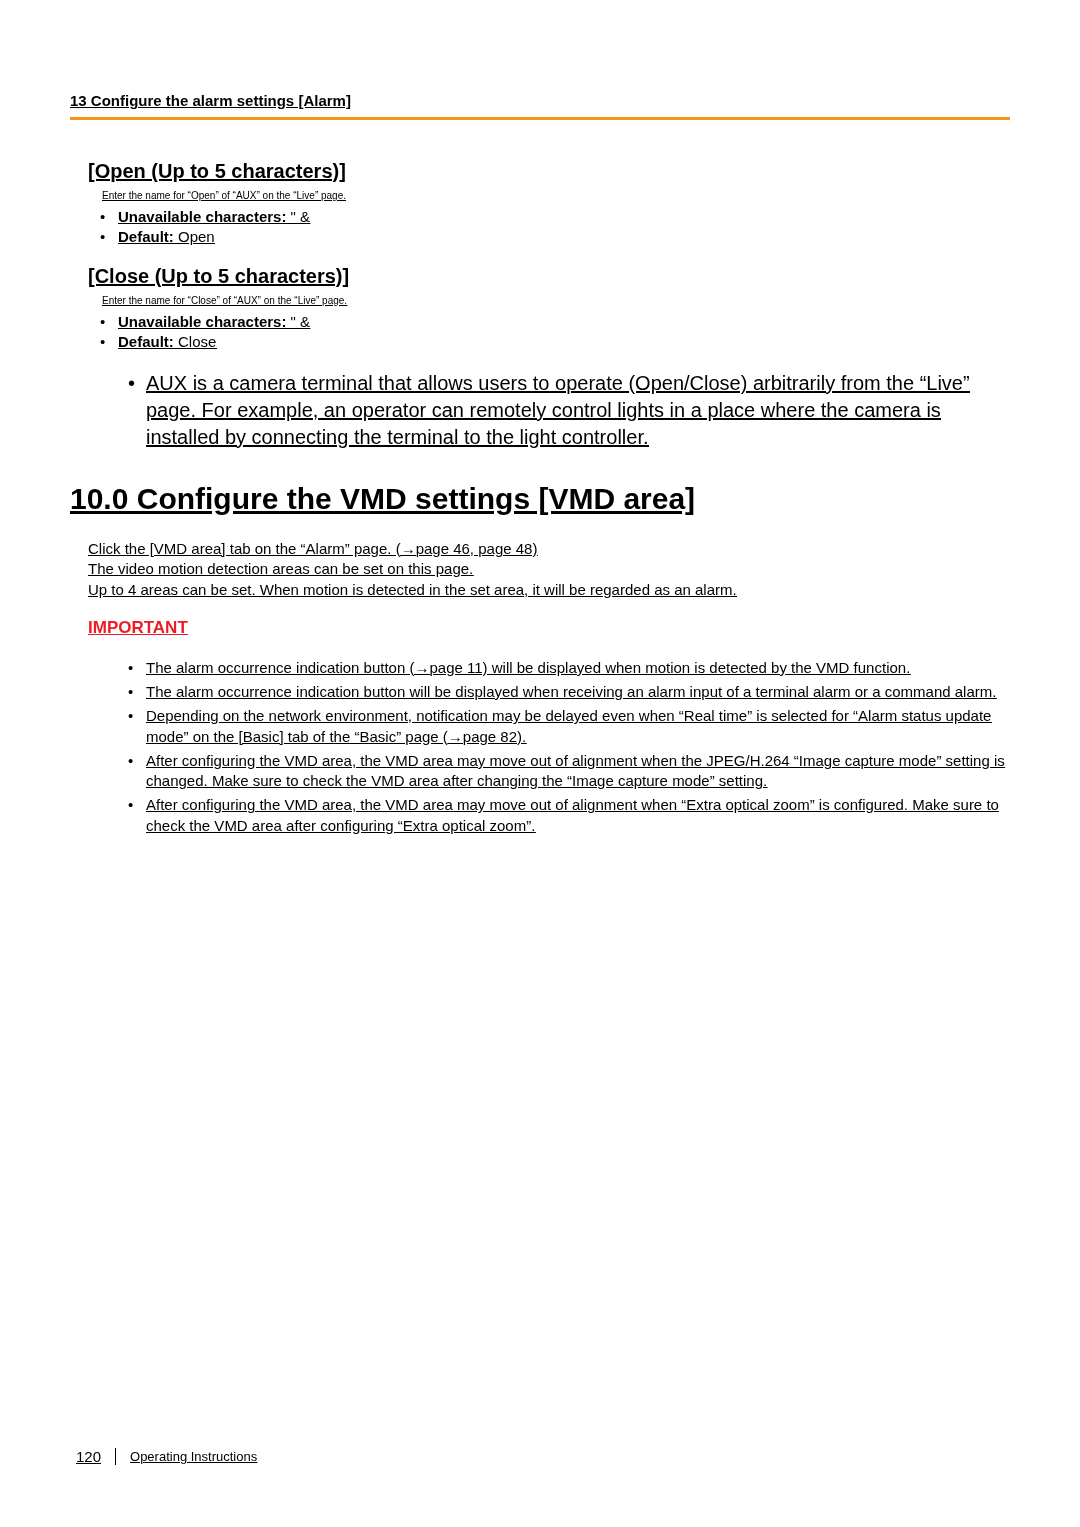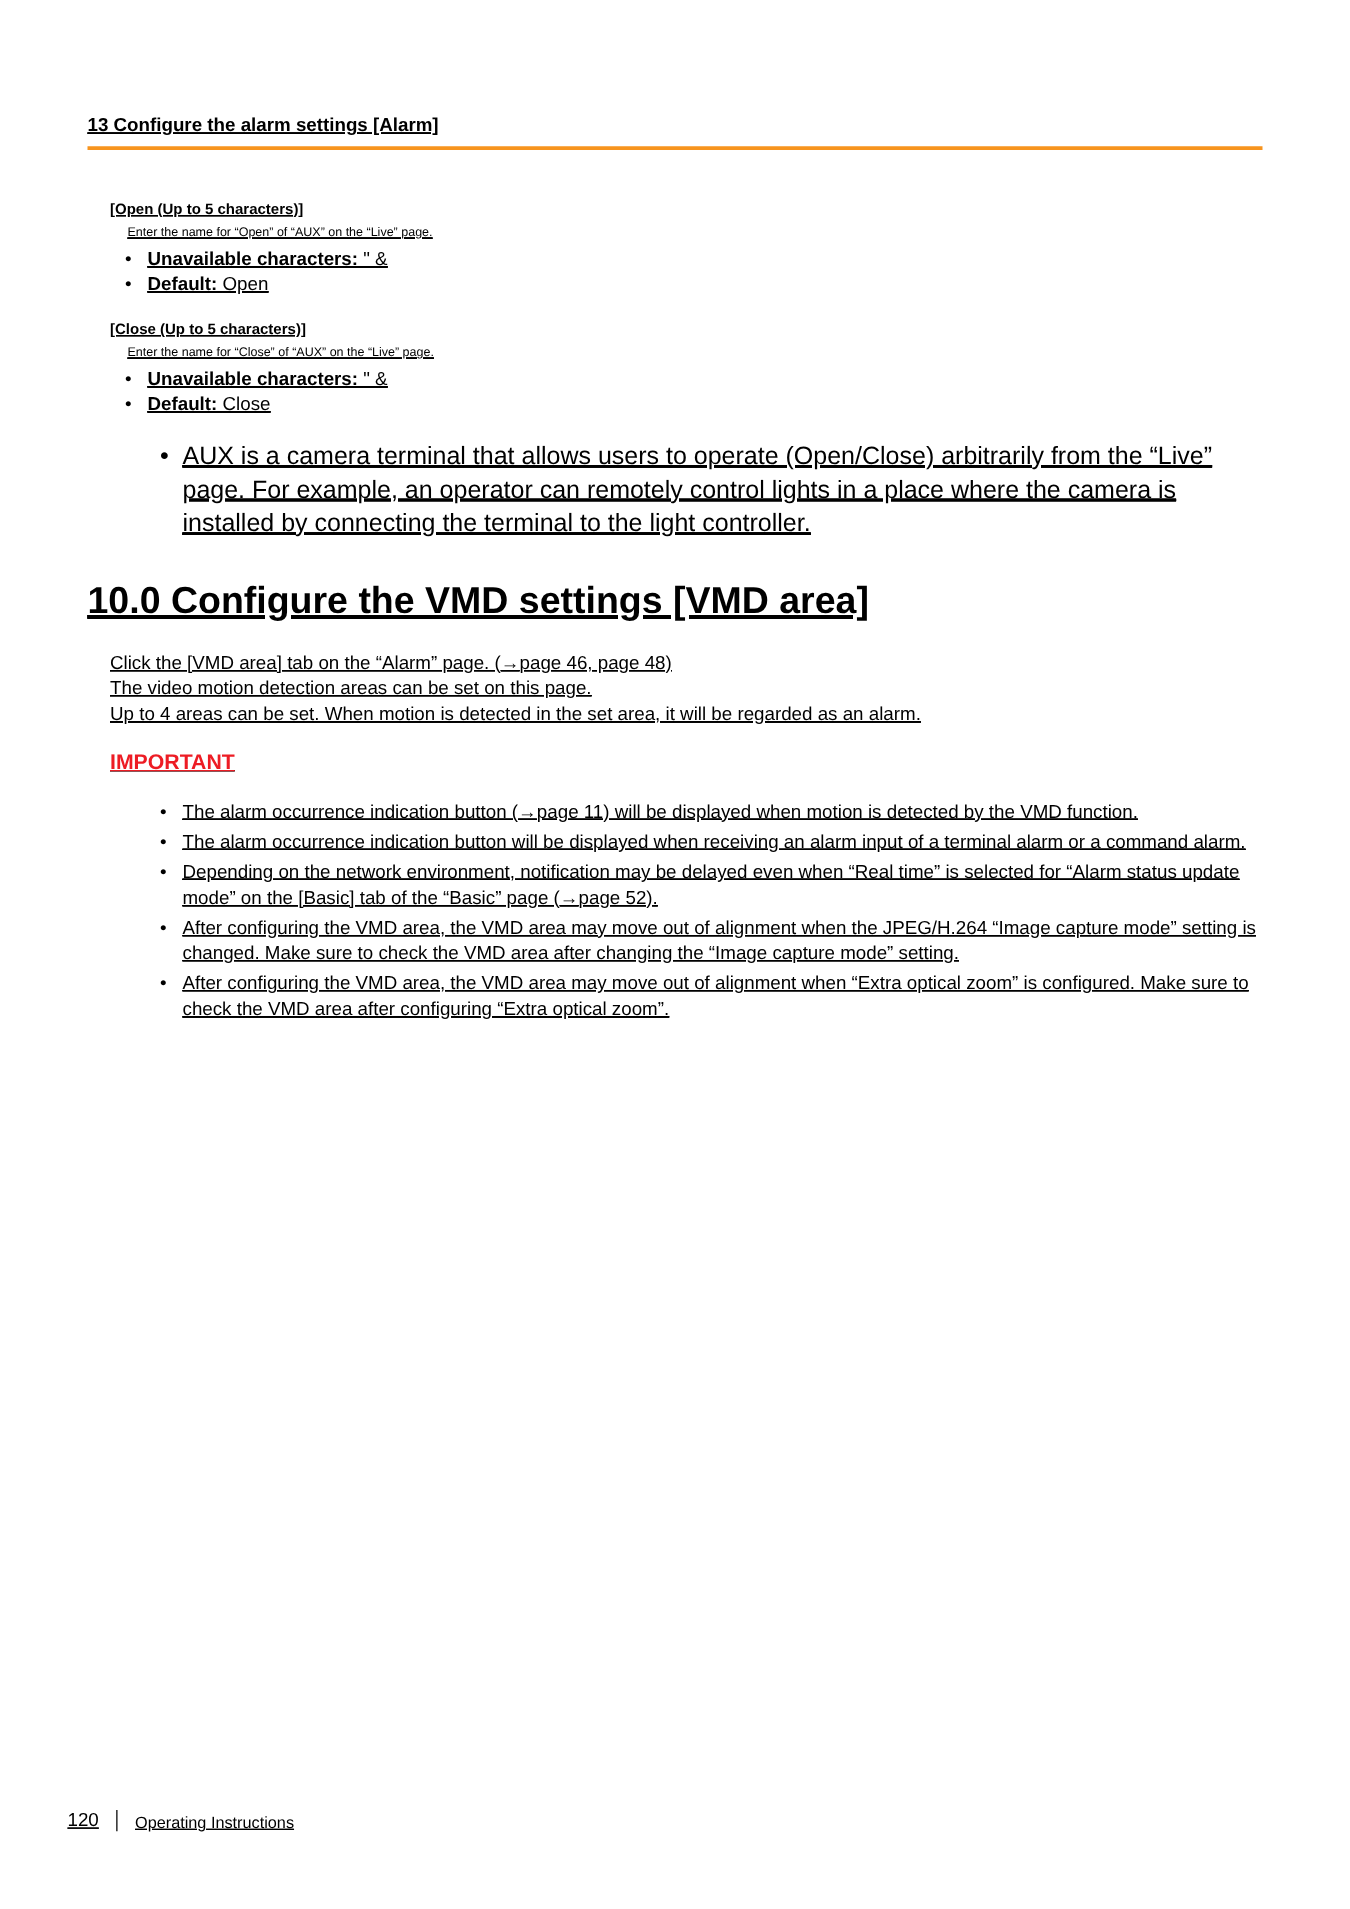--- a/index.html
+++ b/index.html
@@ -25,21 +25,21 @@
       font-size: 15px;
       font-weight: bold;
       margin-bottom: 8px;
     }
     .header-rule {
       height: 3px;
       background: #f7941e;
       margin-bottom: 40px;
     }
     .subsection-title {
-      font-size: 12px;
+      font-size: 20px;
       font-weight: bold;
       margin-left: 18px;
       margin-bottom: 6px;
     }
     .body-text {
       font-size: 10px;
       margin-left: 32px;
       margin-bottom: 4px;
       line-height: 1.35;
     }
@@ -122,23 +122,23 @@
     }
     .important-list li::before {
       content: "•";
       position: absolute;
       left: 10px;
       top: 0;
     }
     .footer {
       position: absolute;
       bottom: 62px;
-      left: 54px;
+      left: 76px;
       display: flex;
-      align-items: flex-end;
+      align-items: center;
       font-size: 13px;
     }
     .footer-page {
       font-size: 15px;
       padding-right: 14px;
       border-right: 1px solid #000;
       margin-right: 14px;
     }
     .arrow {
       font-family: Arial, sans-serif;
@@ -186,21 +186,21 @@
     <span>Up to 4 areas can be set. When motion is detected in the set area, it will be regarded as an alarm.</span>
   </div>
 
   <div class="important-label">IMPORTANT</div>
   <ul class="important-list">
     <li>
       <span>The alarm occurrence indication button (</span><span class="arrow">→</span><span>page 11) will be displayed when motion is detected by the VMD function.</span>
     </li>
     <li>The alarm occurrence indication button will be displayed when receiving an alarm input of a terminal alarm or a command alarm.</li>
     <li>
-      <span>Depending on the network environment, notification may be delayed even when “Real time” is selected for “Alarm status update mode” on the [Basic] tab of the “Basic” page (</span><span class="arrow">→</span><span>page 52).</span>
+      <span>Depending on the network environment, notification may be delayed even when “Real time” is selected for “Alarm status update mode” on the [Basic] tab of the “Basic” page (</span><span class="arrow">→</span><span>page 82).</span>
     </li>
     <li>After configuring the VMD area, the VMD area may move out of alignment when the JPEG/H.264 “Image capture mode” setting is changed. Make sure to check the VMD area after changing the “Image capture mode” setting.</li>
     <li>After configuring the VMD area, the VMD area may move out of alignment when “Extra optical zoom” is configured. Make sure to check the VMD area after configuring “Extra optical zoom”.</li>
   </ul>
 
   <div class="footer">
     <span class="footer-page">120</span>
     <span>Operating Instructions</span>
   </div>
 

